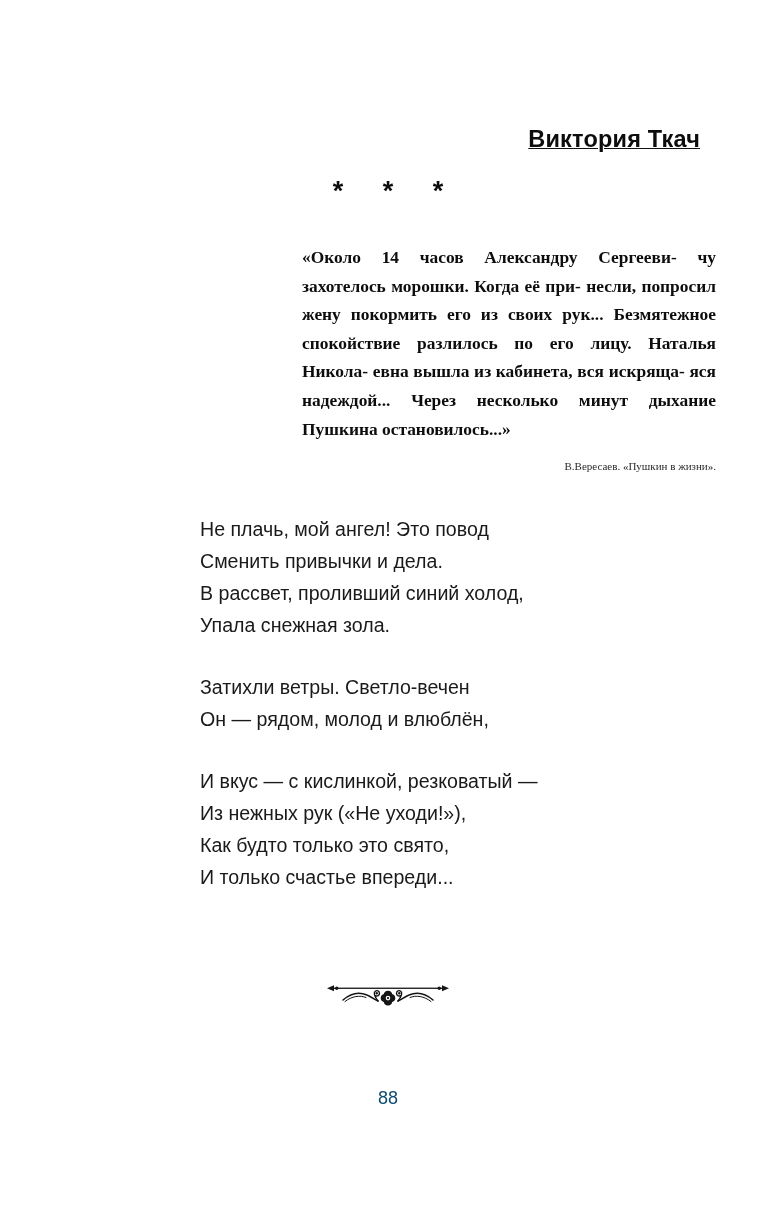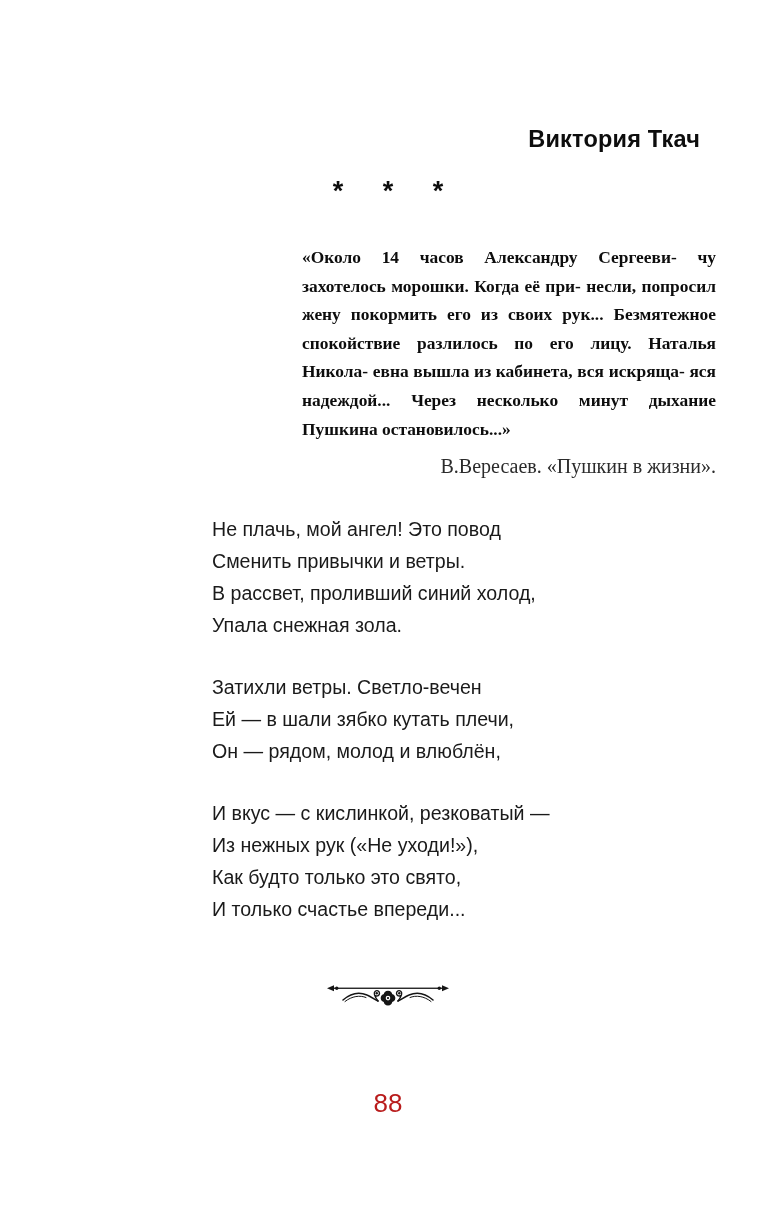--- a/index.html
+++ b/index.html
@@ -22,20 +22,21 @@
     background: #ffffff;
   }
 
   
   .author-line {
     position: absolute;
     left: 60px;
     right: 76px;
     top: 126px;
     text-align: right;
+    text-decoration: underline;
   }
   .author-name {
     font-size: 23.5px;
     font-weight: bold;
     letter-spacing: 0.2px;
     color: #0d0d0d;
     white-space: nowrap;
   }
 
   
@@ -69,31 +70,31 @@
     font-weight: bold;
     line-height: 28.6px;
     text-align: justify;
     text-align-last: left;
     color: #0d0d0d;
     hyphens: manual;
     margin: 0;
   }
   .epigraph-source {
     margin-top: 12px;
-    font-size: 20px;
+    font-size: 11px;
     font-weight: normal;
     color: #2b2b2b;
     text-align: right;
     line-height: 22px;
   }
 
   
   .poem {
     position: absolute;
-    left: 212px;
+    left: 200px;
     top: 513px;
     width: 470px;
   }
   .stanza {
     margin: 0 0 30px 0;
   }
   .stanza:last-child {
     margin-bottom: 8px;
   }
   .verse-line {
@@ -120,23 +121,23 @@
 
   
   .folio-row {
     position: absolute;
     left: 0;
     right: 0;
     top: 1088px;
     text-align: center;
   }
   .folio {
-    font-size: 26px;
+    font-size: 18px;
     font-weight: normal;
-    color: #b91c1c;
+    color: #0c4a6e;
   }
 </style>
 </head>
 <body>
 
 <div class="page">
 
   <div class="author-line">
     <span class="author-name">Виктория Ткач</span>
   </div>
@@ -156,28 +157,27 @@
       <span>яся надеждой... Через несколько минут</span>
       <span>дыхание Пушкина остановилось...»</span>
     </div>
     <div class="epigraph-source">В.Вересаев. «Пушкин в жизни».</div>
   </div>
 
   <div class="poem">
 
     <div class="stanza">
       <div class="verse-line">Не плачь, мой ангел! Это повод</div>
-      <div class="verse-line">Сменить привычки и ветры.</div>
+      <div class="verse-line">Сменить привычки и дела.</div>
       <div class="verse-line">В рассвет, проливший синий холод,</div>
       <div class="verse-line">Упала снежная зола.</div>
     </div>
 
     <div class="stanza">
       <div class="verse-line">Затихли ветры. Светло-вечен</div>
-      <div class="verse-line">Ей — в шали зябко кутать плечи,</div>
       <div class="verse-line">Он — рядом, молод и влюблён,</div>
     </div>
 
     <div class="stanza">
       <div class="verse-line">И вкус — с кислинкой, резковатый —</div>
       <div class="verse-line">Из нежных рук («Не уходи!»),</div>
       <div class="verse-line">Как будто только это свято,</div>
       <div class="verse-line">И только счастье впереди...</div>
     </div>
 

